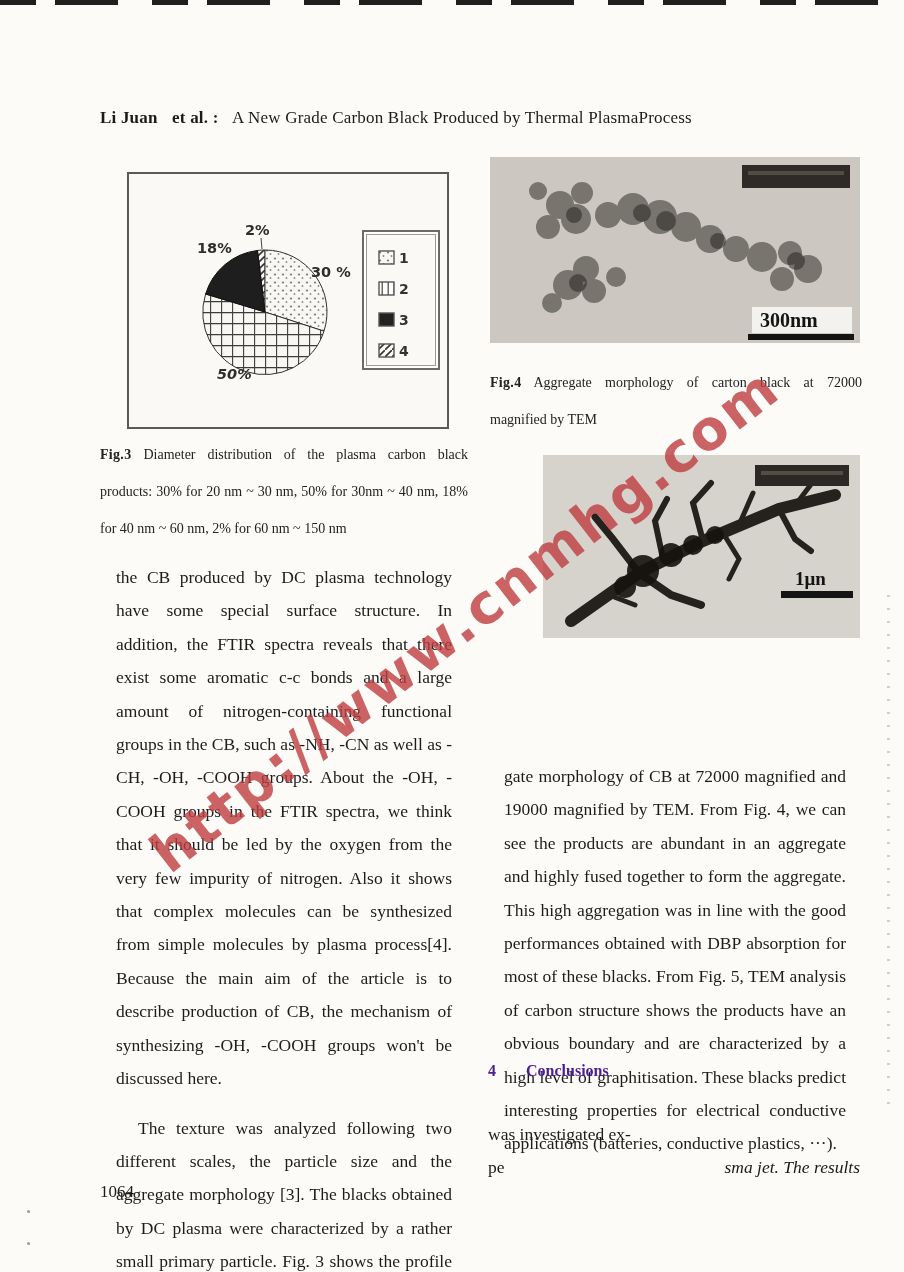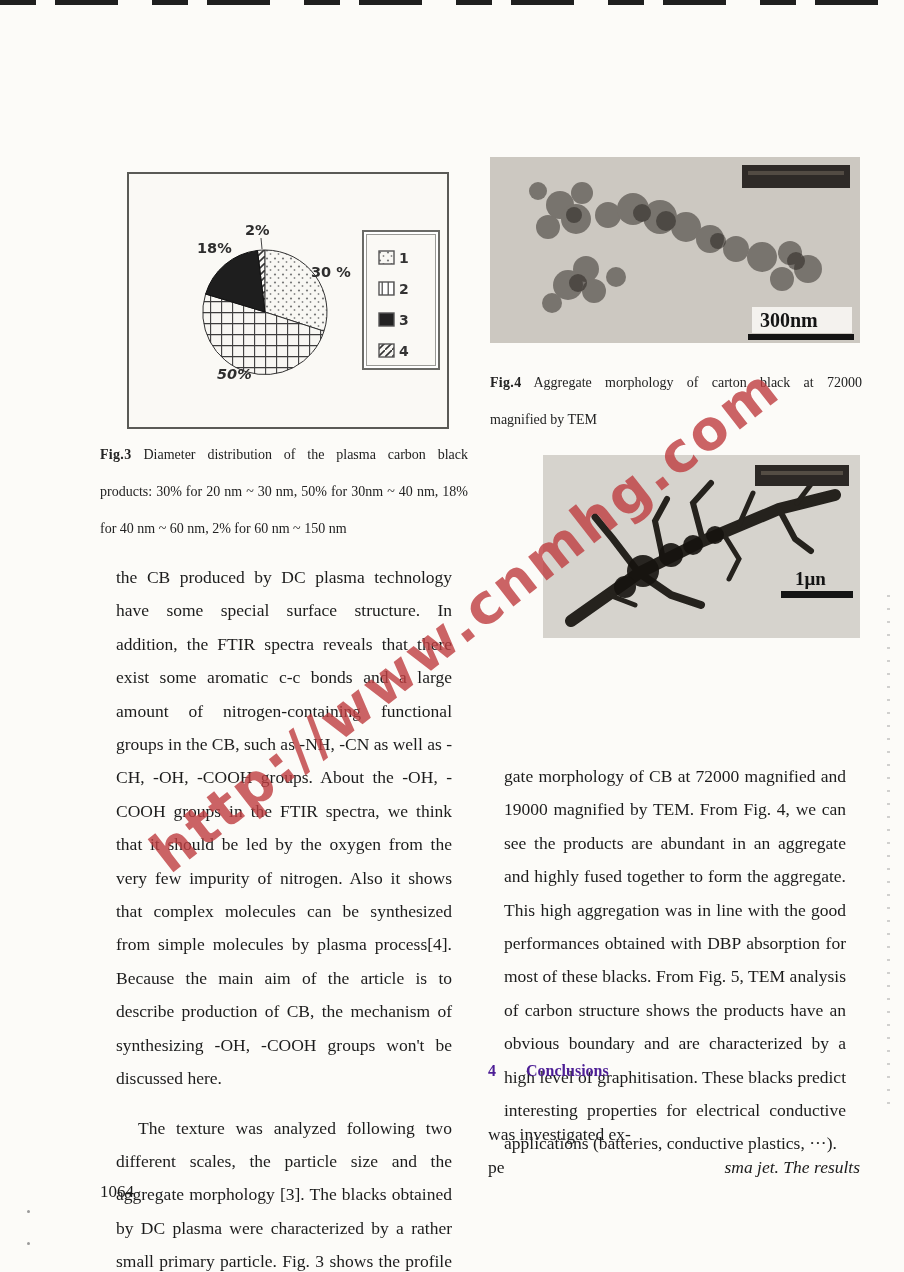--- a/index.html
+++ b/index.html
@@ -52,20 +52,25 @@
 </head>
 <body>
 
 <div class="page">
 
   <div class="top-artifact"></div>
   <div class="speck" style="left:27px;top:1210px;"></div>
   <div class="speck" style="left:27px;top:1242px;"></div>
   <div class="right-marks"></div>
 
+  <div class="header">
+    <b>Li Juan</b>
+    <b>et al. :</b>
+    <span>A New Grade Carbon Black Produced by Thermal PlasmaProcess</span>
+  </div>
 
   <div class="fig3-panel">
     <svg class="pie-svg" viewBox="-70 -70 140 140">
       <defs>
         <pattern id="pdots" patternUnits="userSpaceOnUse" width="8" height="8">
           <rect width="8" height="8" fill="#f8f7f3"></rect>
           <circle cx="2" cy="2.5" r="1.1" fill="#777"></circle>
           <circle cx="5.5" cy="6" r="0.9" fill="#888"></circle>
         </pattern>
         <pattern id="pgrid" patternUnits="userSpaceOnUse" width="11" height="11">

